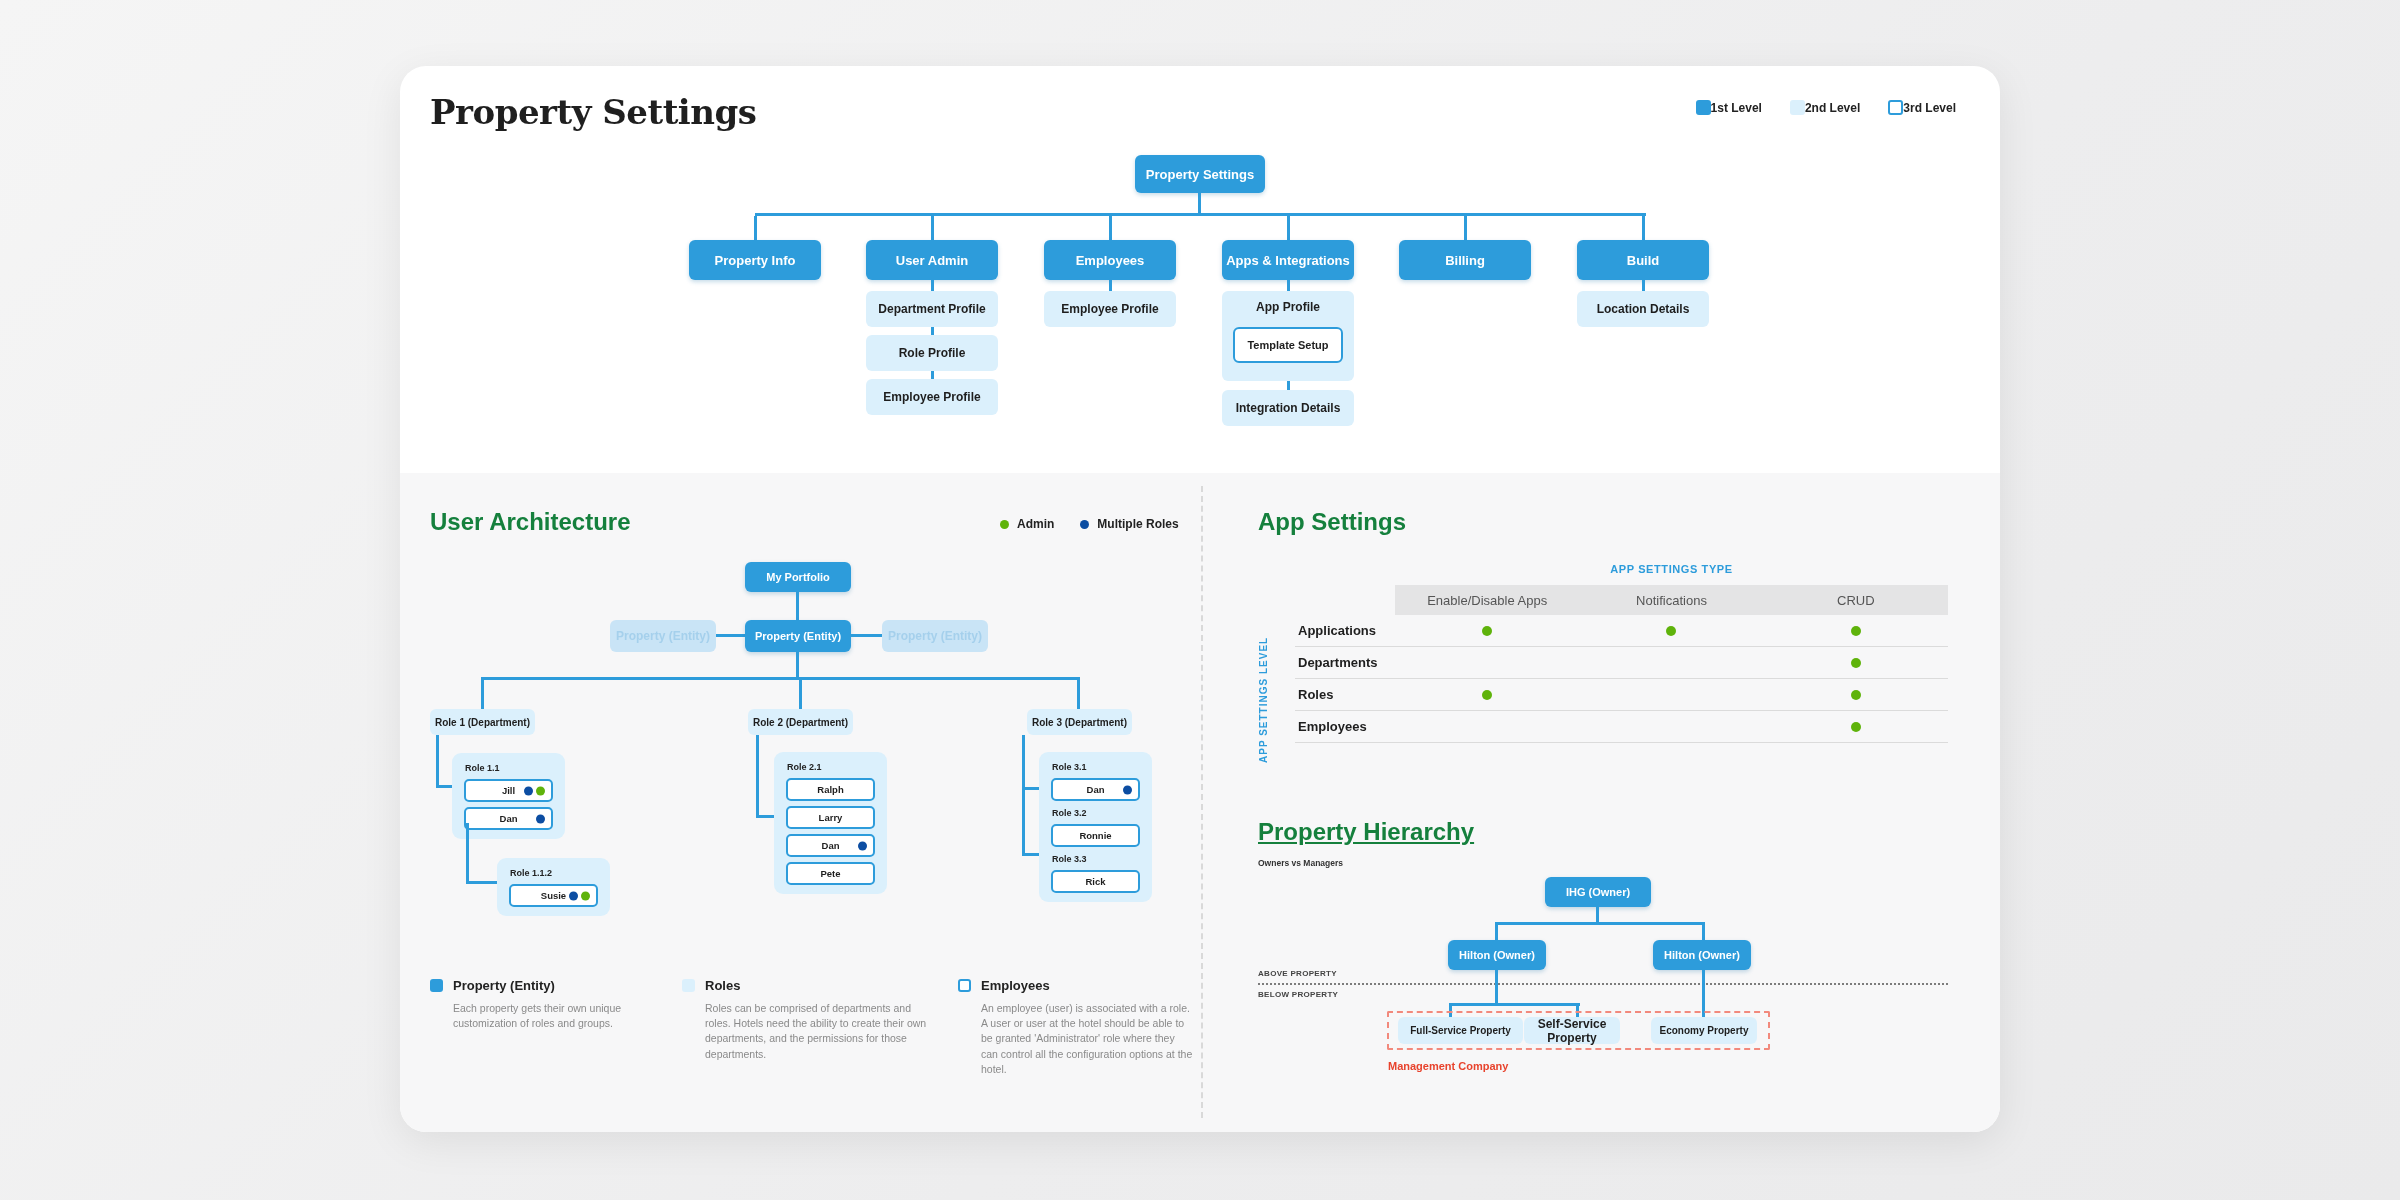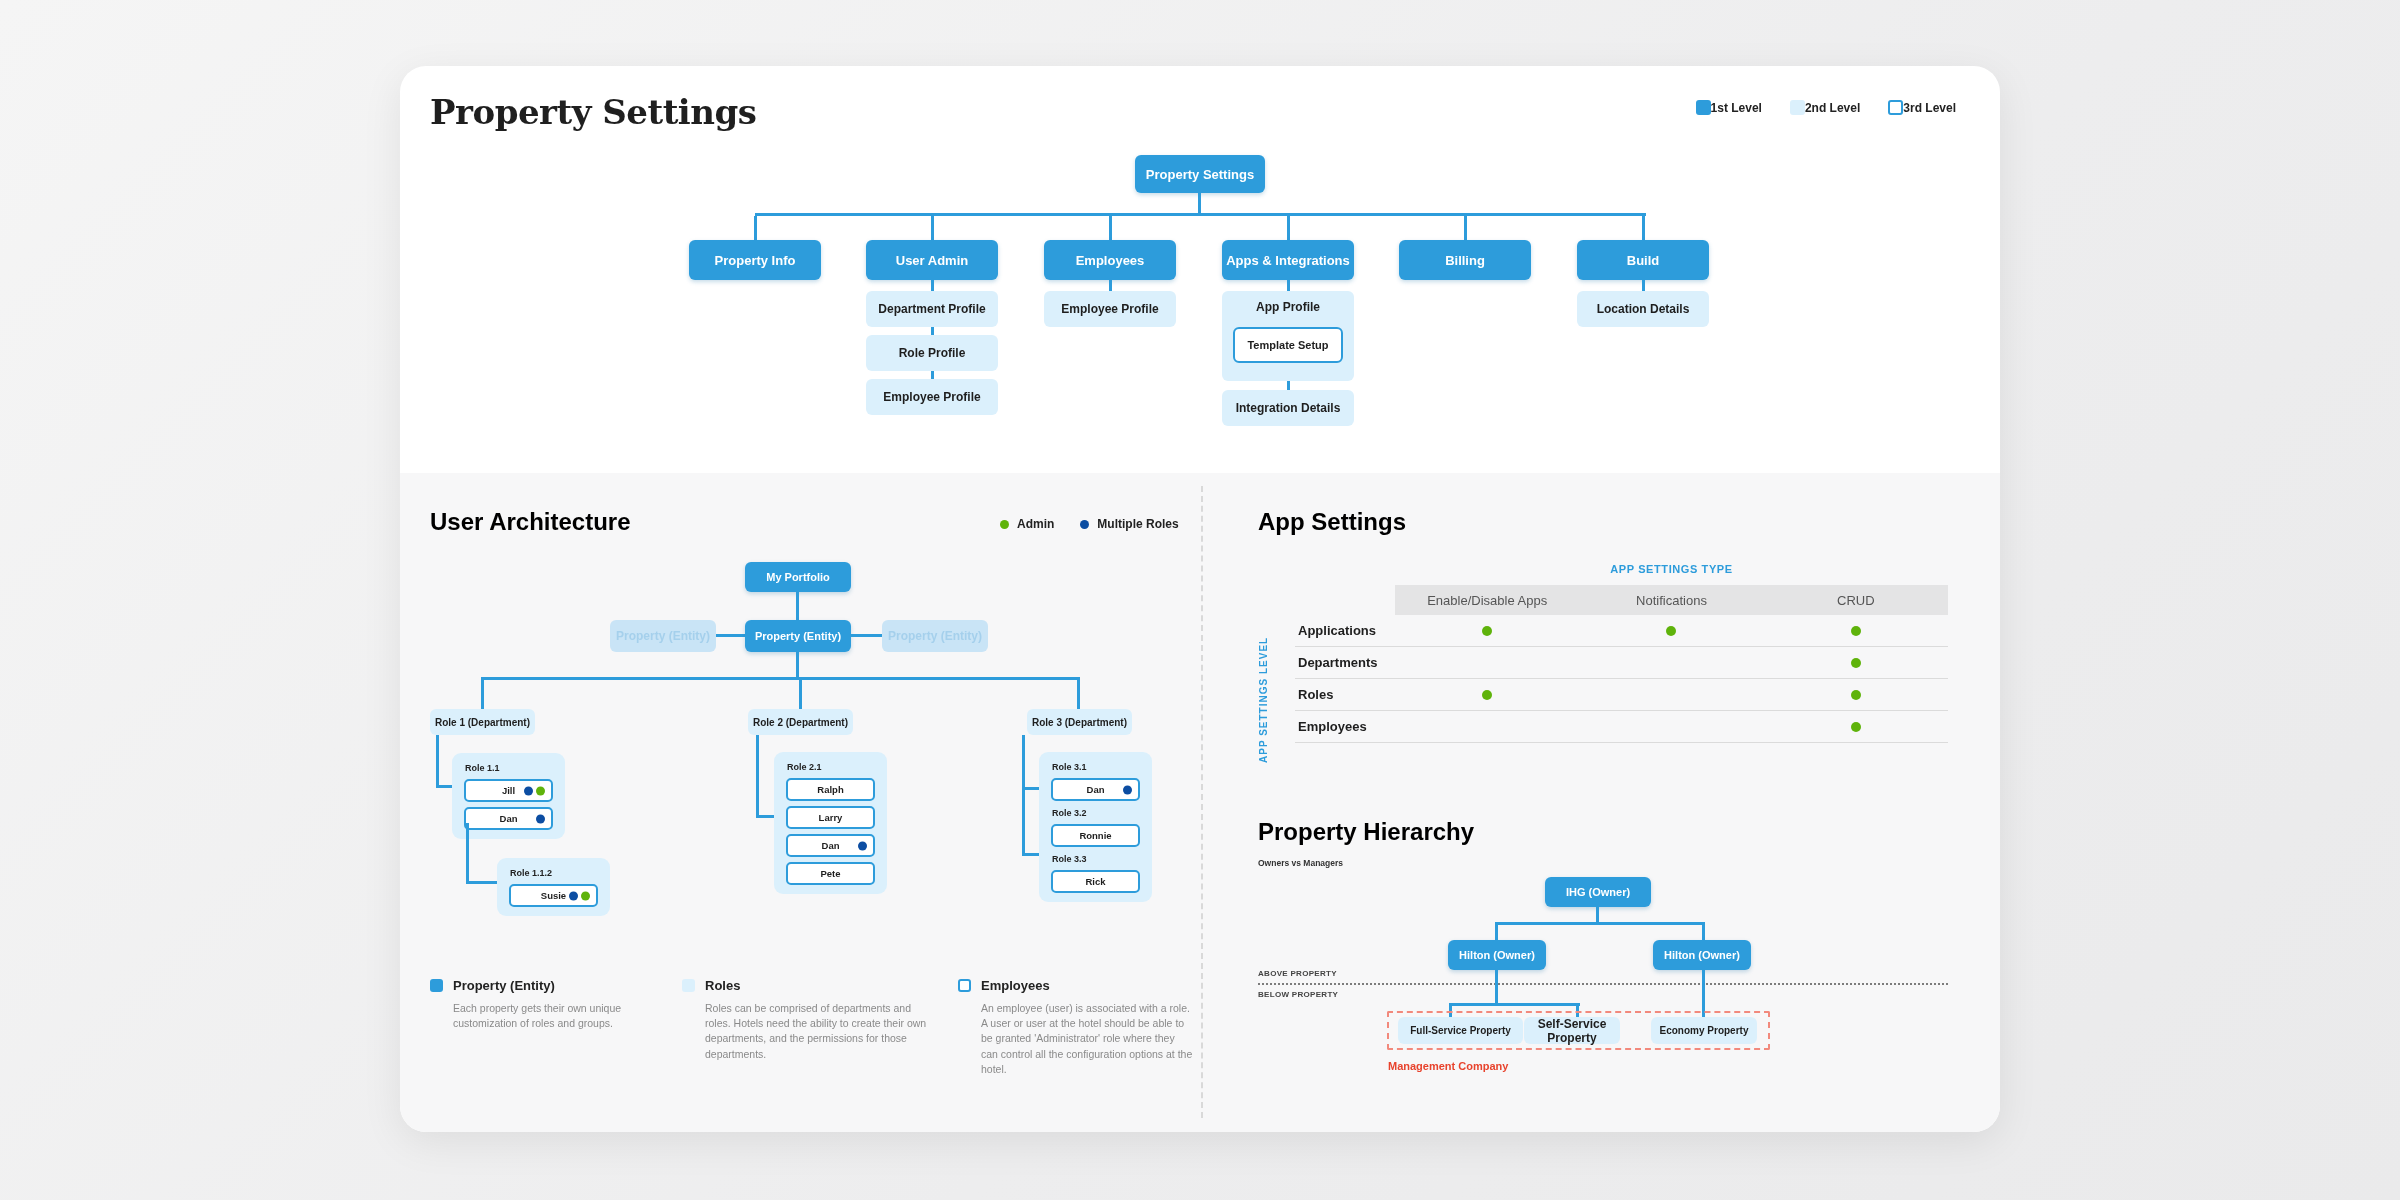--- a/index.html
+++ b/index.html
@@ -48,21 +48,21 @@
   .group-label { font-size:9px; font-weight:700; color:#222; margin:2px 0 6px 1px; }
   .pill { background:#fff; border:2px solid #2D9CDB; border-radius:5px; width:89px; height:23px;
           display:flex; align-items:center; justify-content:center; position:relative;
           font-size:9.5px; font-weight:700; color:#1e1e1e; margin-bottom:5px; }
   .pill:last-child { margin-bottom:0; }
   .pill .dots { position:absolute; right:6px; top:50%; transform:translateY(-50%); display:flex; gap:3px; }
   .dot { width:9px; height:9px; border-radius:50%; display:inline-block; }
   .dot.multi { background:#0C4DA2; }
   .dot.admin { background:#5FB30B; }
 
-  .section-heading { position:absolute; font-size:24px; font-weight:700; color:#000000; }
+  .section-heading { position:absolute; font-size:24px; font-weight:700; color:#15803d; }
 
   
   .ua-legend { position:absolute; left:600px; top:451px; display:flex; gap:26px; align-items:flex-start; }
   .ua-legend .item { display:flex; align-items:center; gap:8px; font-size:12px; font-weight:700; color:#222; }
 
   
   .legend-card { position:absolute; top:912px; }
   .legend-card .head { display:flex; align-items:center; gap:10px; font-size:13px; font-weight:700; color:#222; }
   .legend-card .head .swatch { width:13px; height:13px; }
   .legend-card .desc { margin:8px 0 0 23px; font-size:10.5px; line-height:1.45; color:#8a8a8a; }
@@ -337,21 +337,21 @@
           <div class="as-label">Employees</div>
           <div class="as-cell"></div>
           <div class="as-cell"></div>
           <div class="as-cell">
             <span class="gdot"></span>
           </div>
         </div>
       </div>
   </div>
 
-  <div class="section-heading" style="left:858px;top:752px;">Property Hierarchy</div>
+  <div class="section-heading" style="left:858px;top:752px;text-decoration:underline;">Property Hierarchy</div>
   <div class="ph-subtitle">Owners vs Managers</div>
 
   <div class="node node-l1" style="left:1145px;top:811px;width:106px;height:30px;font-size:11px;">IHG (Owner)</div>
   <div class="vline" style="left:1196px;top:841px;height:15px;"></div>
   <div class="hline" style="left:1095px;top:856px;width:210px;"></div>
   <div class="vline" style="left:1095px;top:859px;height:15px;"></div>
   <div class="vline" style="left:1302px;top:859px;height:15px;"></div>
   <div class="node node-l1" style="left:1048px;top:874px;width:98px;height:30px;font-size:11px;">Hilton (Owner)</div>
   <div class="node node-l1" style="left:1253px;top:874px;width:98px;height:30px;font-size:11px;">Hilton (Owner)</div>
 

